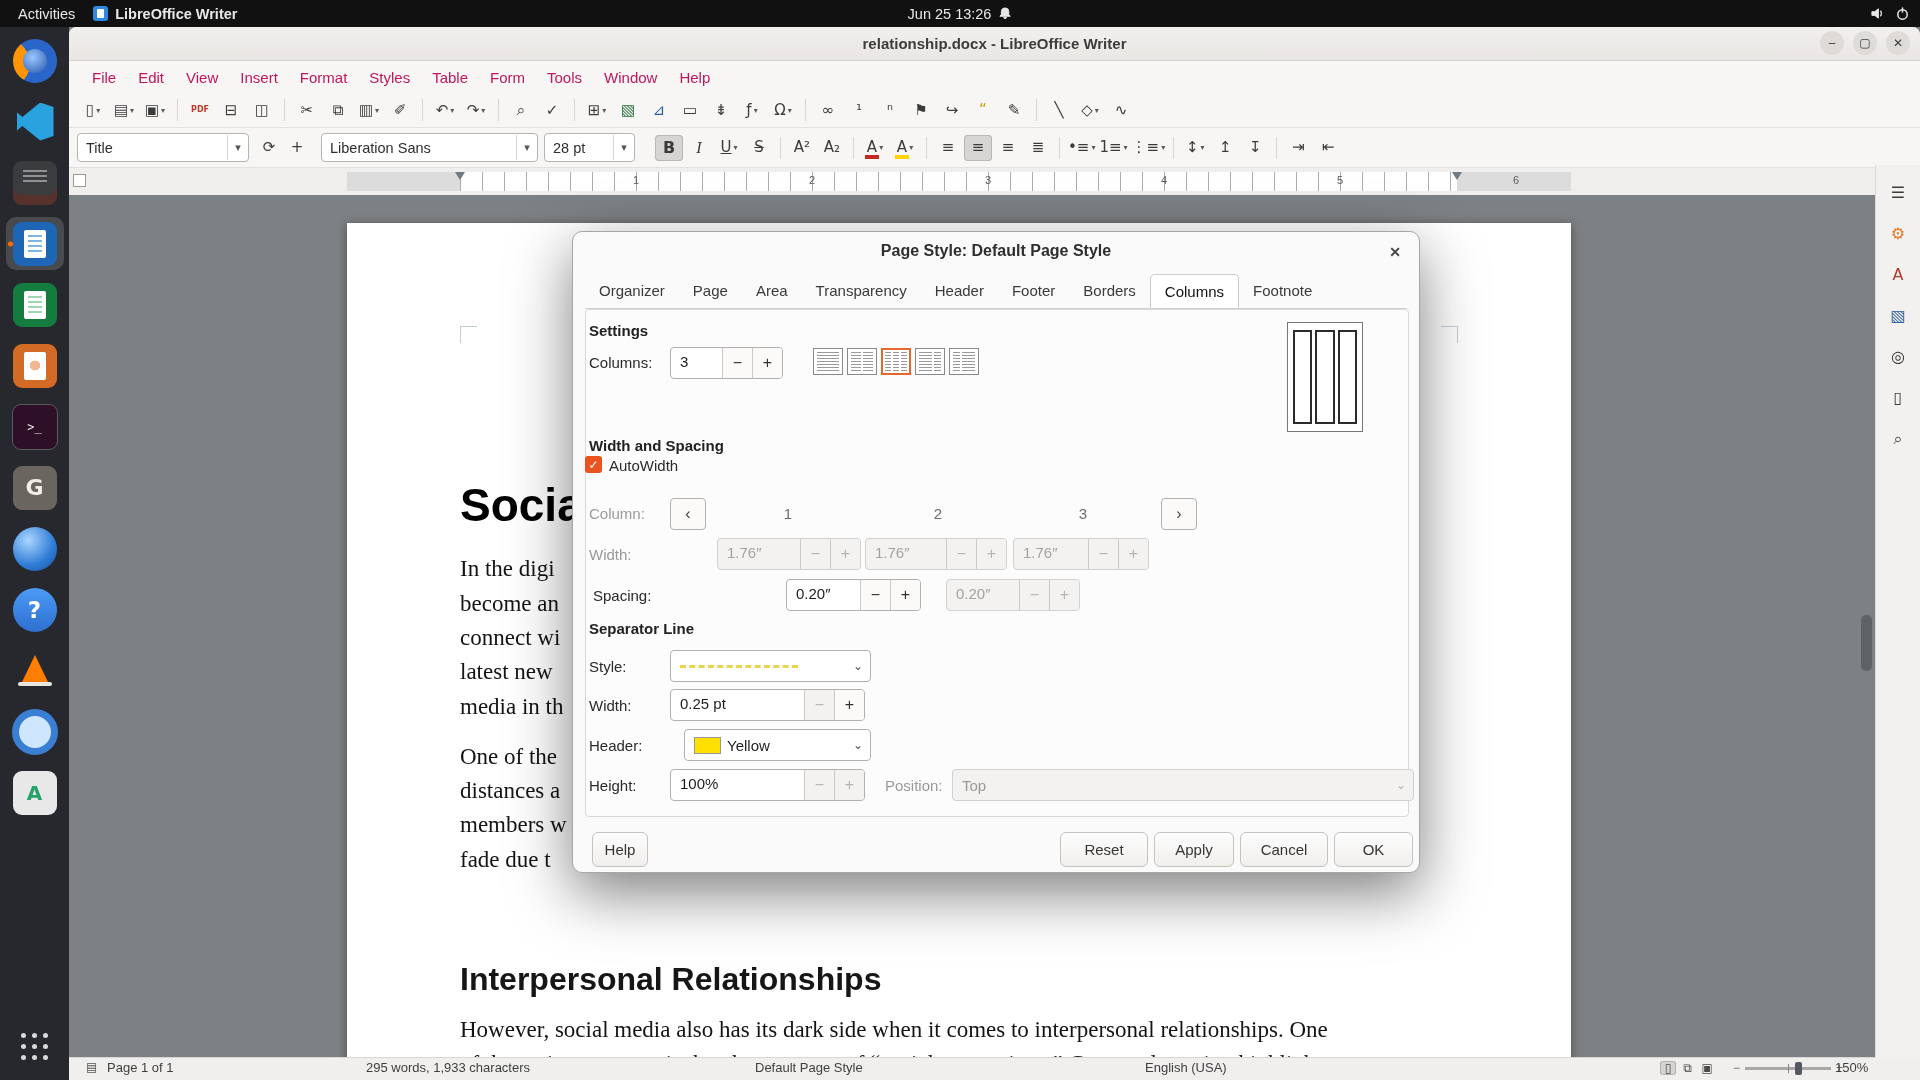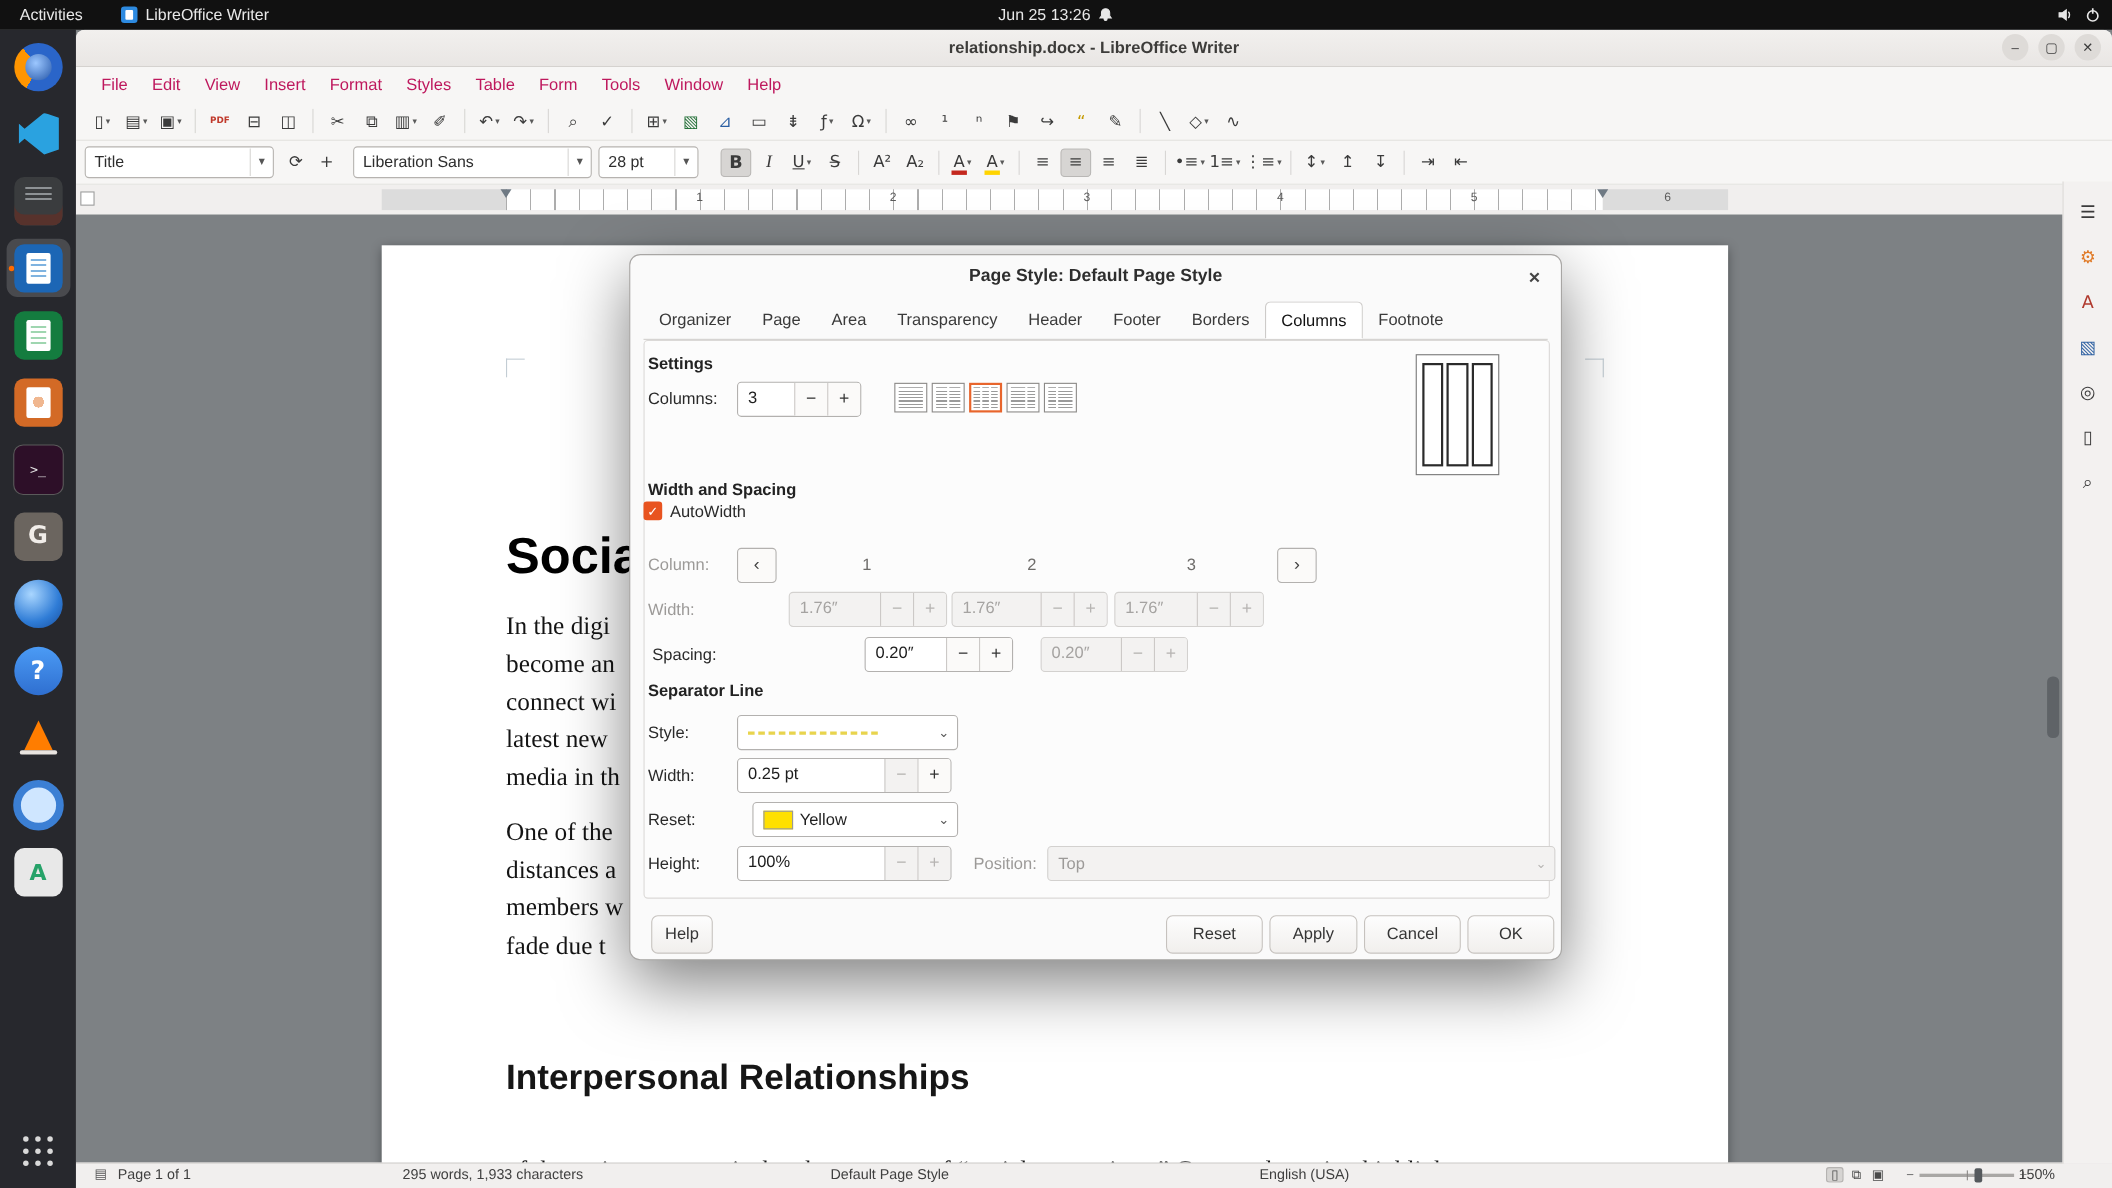--- a/index.html
+++ b/index.html
@@ -2,21 +2,21 @@
 <html><head>
 <meta charset="utf-8">
 <style>
   html,body{margin:0;padding:0;background:#232323;}
   #screen{position:relative;width:1920px;height:1080px;overflow:hidden;background:#7d8184;
           font-family:"Liberation Sans",sans-serif;-webkit-font-smoothing:antialiased;}
   
   .topbar{position:absolute;left:0;top:0;width:1920px;height:27px;background:#111;color:#e8e8e8;
           z-index:70;display:flex;align-items:center;font-size:14.5px;}
   .tb-left{padding:0 18px;cursor:pointer;}
-  .tb-app{display:flex;align-items:center;gap:7px;font-weight:normal;margin-left:17px;}
+  .tb-app{display:flex;align-items:center;gap:7px;font-weight:bold;}
   .tb-appico{width:15px;height:15px;border-radius:3px;background:#2d8ae0;display:inline-block;
              box-shadow:inset 0 0 0 2px #soft;position:relative;}
   .tb-appico::after{content:"";position:absolute;inset:3px 4px;background:#fff;border-radius:1px;}
   .tb-clock{position:absolute;left:50%;transform:translateX(-50%);display:flex;align-items:center;gap:6px;}
   .tb-right{position:absolute;right:10px;display:flex;align-items:center;gap:10px;}
   .tb-svg{width:15px;height:15px;fill:#e8e8e8;stroke:#e8e8e8;}
   
   .window{position:absolute;left:69px;top:27px;width:1851px;height:1053px;display:flex;flex-direction:column;
           background:#f7f6f5;border-radius:8px 8px 0 0;z-index:10;}
   .titlebar{height:33px;flex:0 0 33px;background:linear-gradient(#f2f0ee,#e9e6e4);border-bottom:1px solid #d5d2cf;
@@ -450,20 +450,21 @@
         <div class="dline" style="left:113px;top:436px">latest new</div>
         <div class="dline" style="left:113px;top:471px">media in th</div>
 
         <div class="dline" style="left:113px;top:521px">One of the</div>
         <div class="dline" style="left:113px;top:555px">distances a</div>
         <div class="dline" style="left:113px;top:589px">members w</div>
         <div class="dline" style="left:113px;top:624px">fade due t</div>
 
         <div class="dheading" style="left:113px;top:738px">Interpersonal Relationships</div>
 
+        <div class="dline" style="left:113px;top:794px">However, social media also has its dark side when it comes to interpersonal relationships. One</div>
         <div class="dline" style="left:113px;top:828px">of the major concerns is the phenomenon of “social comparison.” Constantly seeing highlight</div>
       </div>
       <div class="vscroll"></div>
     </div>
 
     <div class="rail">
       <span class="tbtn">
           <span class="g">☰</span>
         </span>
       <span class="tbtn">
@@ -647,21 +648,21 @@
     <div class="ddown" style="left:97px;top:418px;width:190px">
       <span class="dash-sample"></span>
       <span class="chev">⌄</span>
     </div>
     <span class="dlabel" style="left:16px;top:465px">Width:</span>
     <div class="spin" style="left:97px;top:457px;width:193px">
       <span class="spin-val">0.25 pt</span>
       <span class="spin-btn dis">−</span>
       <span class="spin-btn">+</span>
     </div>
-    <span class="dlabel" style="left:16px;top:505px">Reset:</span>
+    <span class="dlabel" style="left:16px;top:505px">Header:</span>
     <div class="ddown" style="left:111px;top:497px;width:176px">
       <span class="swatch" style="background: rgb(255, 224, 0);"></span>
       <span>Yellow</span>
       <span class="chev">⌄</span>
     </div>
     <span class="dlabel" style="left:16px;top:545px">Height:</span>
     <div class="spin" style="left:97px;top:537px;width:193px">
       <span class="spin-val">100%</span>
       <span class="spin-btn dis">−</span>
       <span class="spin-btn dis">+</span>

